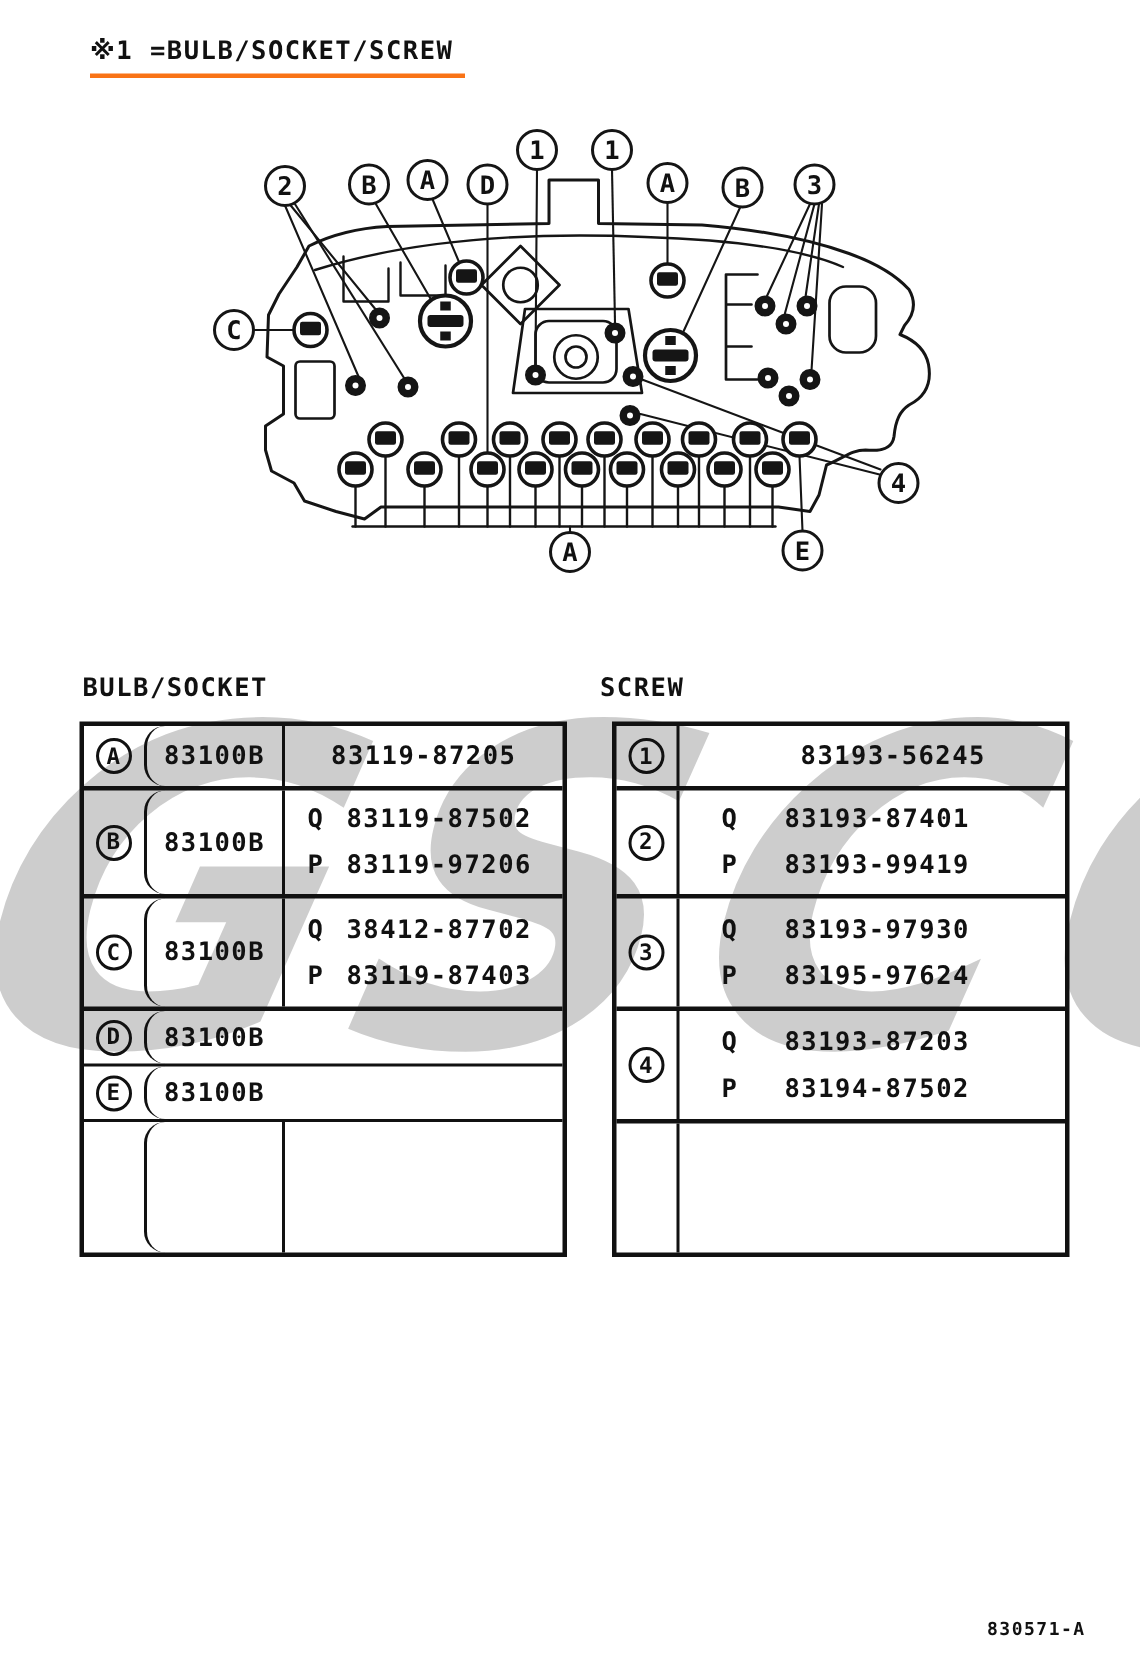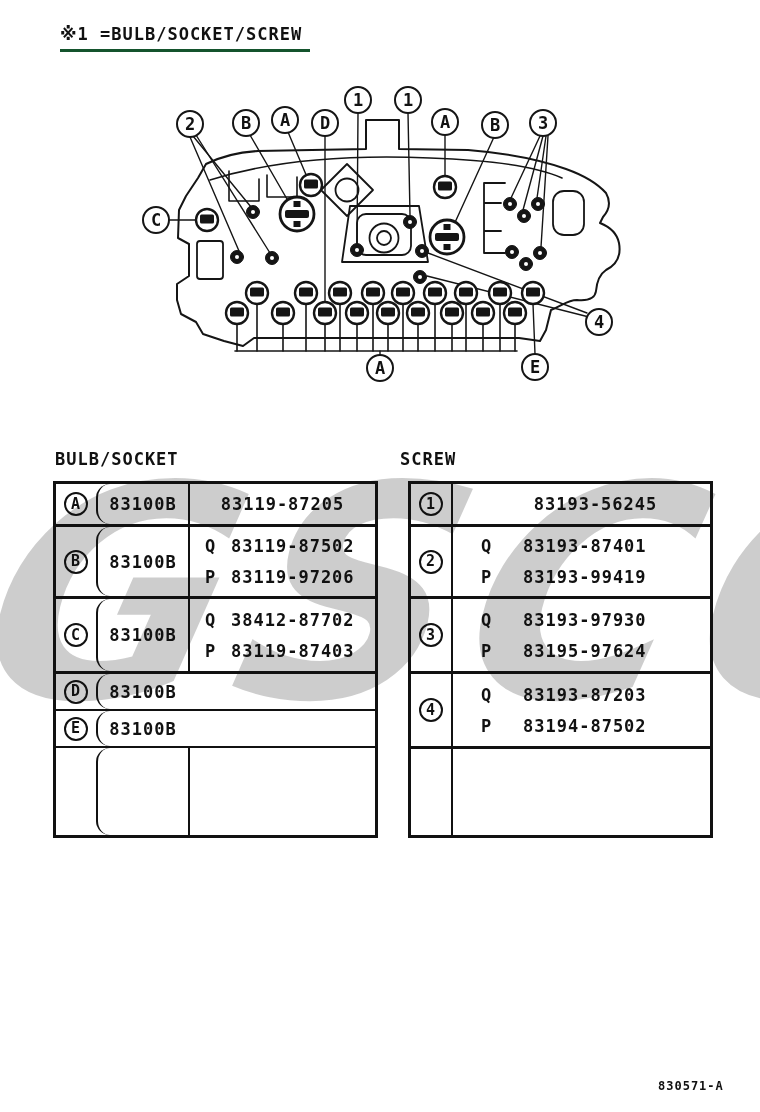--- a/index.html
+++ b/index.html
@@ -10,21 +10,21 @@
   .watermark{position:absolute;left:-6px;top:448px;width:780px;height:310px;overflow:hidden;
              z-index:0;pointer-events:none;}
   .watermark span{display:block;font-family:"DejaVu Sans",sans-serif;font-weight:bold;font-style:italic;
              font-size:295px;line-height:295px;letter-spacing:14px;color:#c5c5c5;opacity:.85;
              transform:skewX(-14deg);white-space:nowrap;}
 
   .layer{position:absolute;z-index:1;}
 
   
   .title{left:60px;top:24px;font-size:17px;font-weight:bold;letter-spacing:1px;
-         border-bottom:3px solid #14532d;padding:0 8px 5px 0;}
+         border-bottom:3px solid #f97316;padding:0 8px 5px 0;}
 
   
   svg.diagram{left:0;top:0;}
 
   
   .tbl-title{font-size:17px;font-weight:bold;letter-spacing:1px;}
   .tt-left{left:55px;top:449px;}
   .tt-right{left:400px;top:449px;}
 
   

